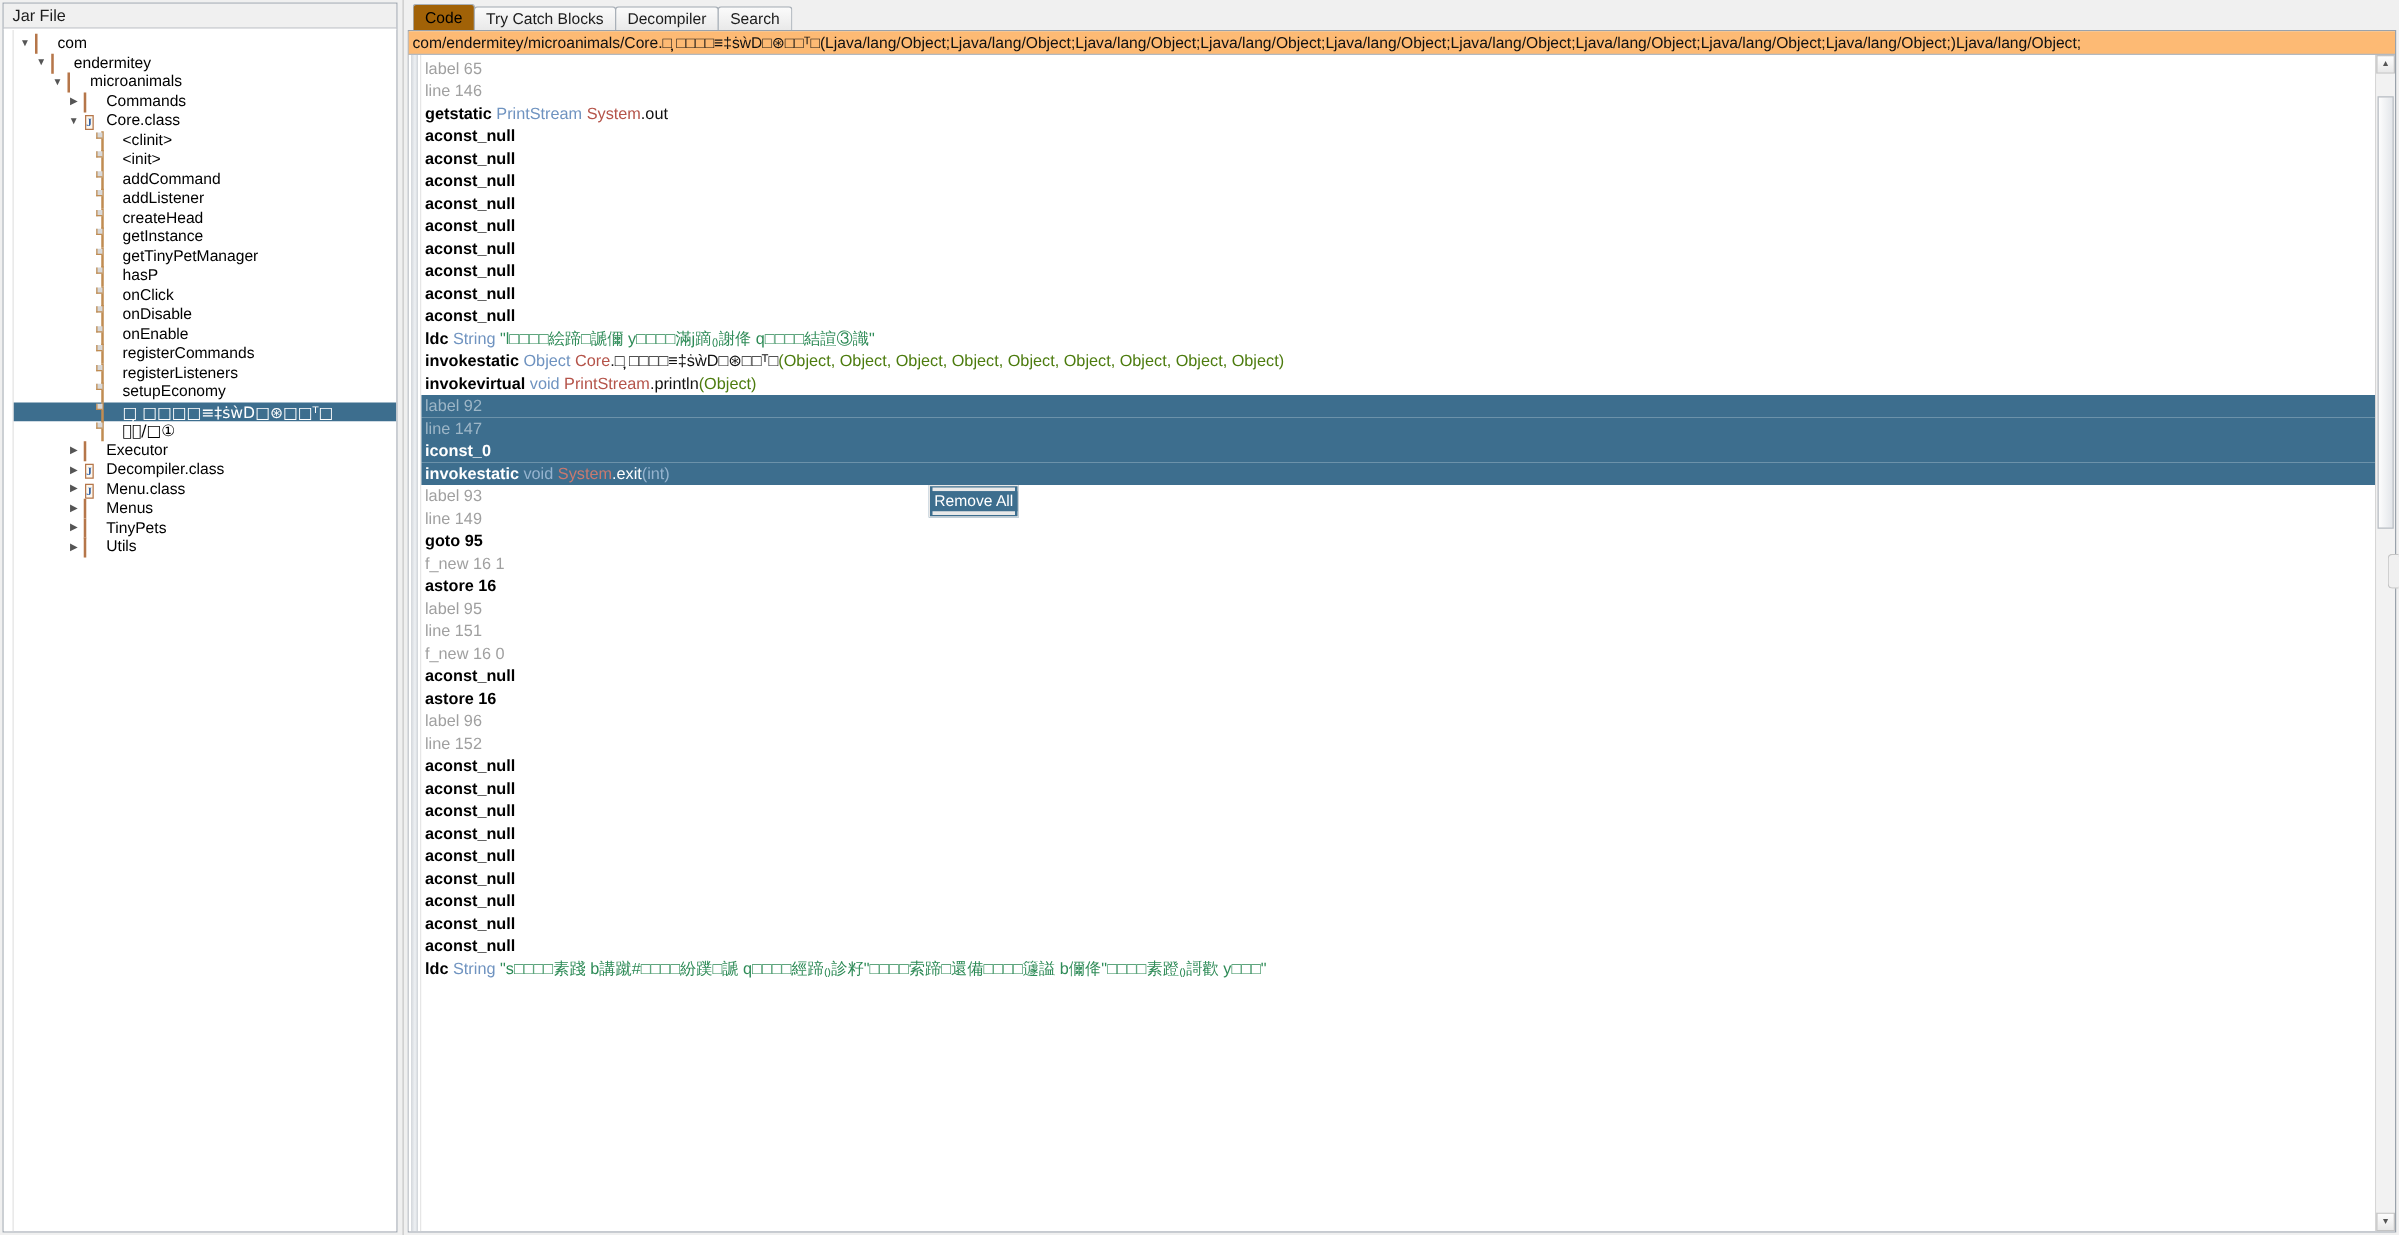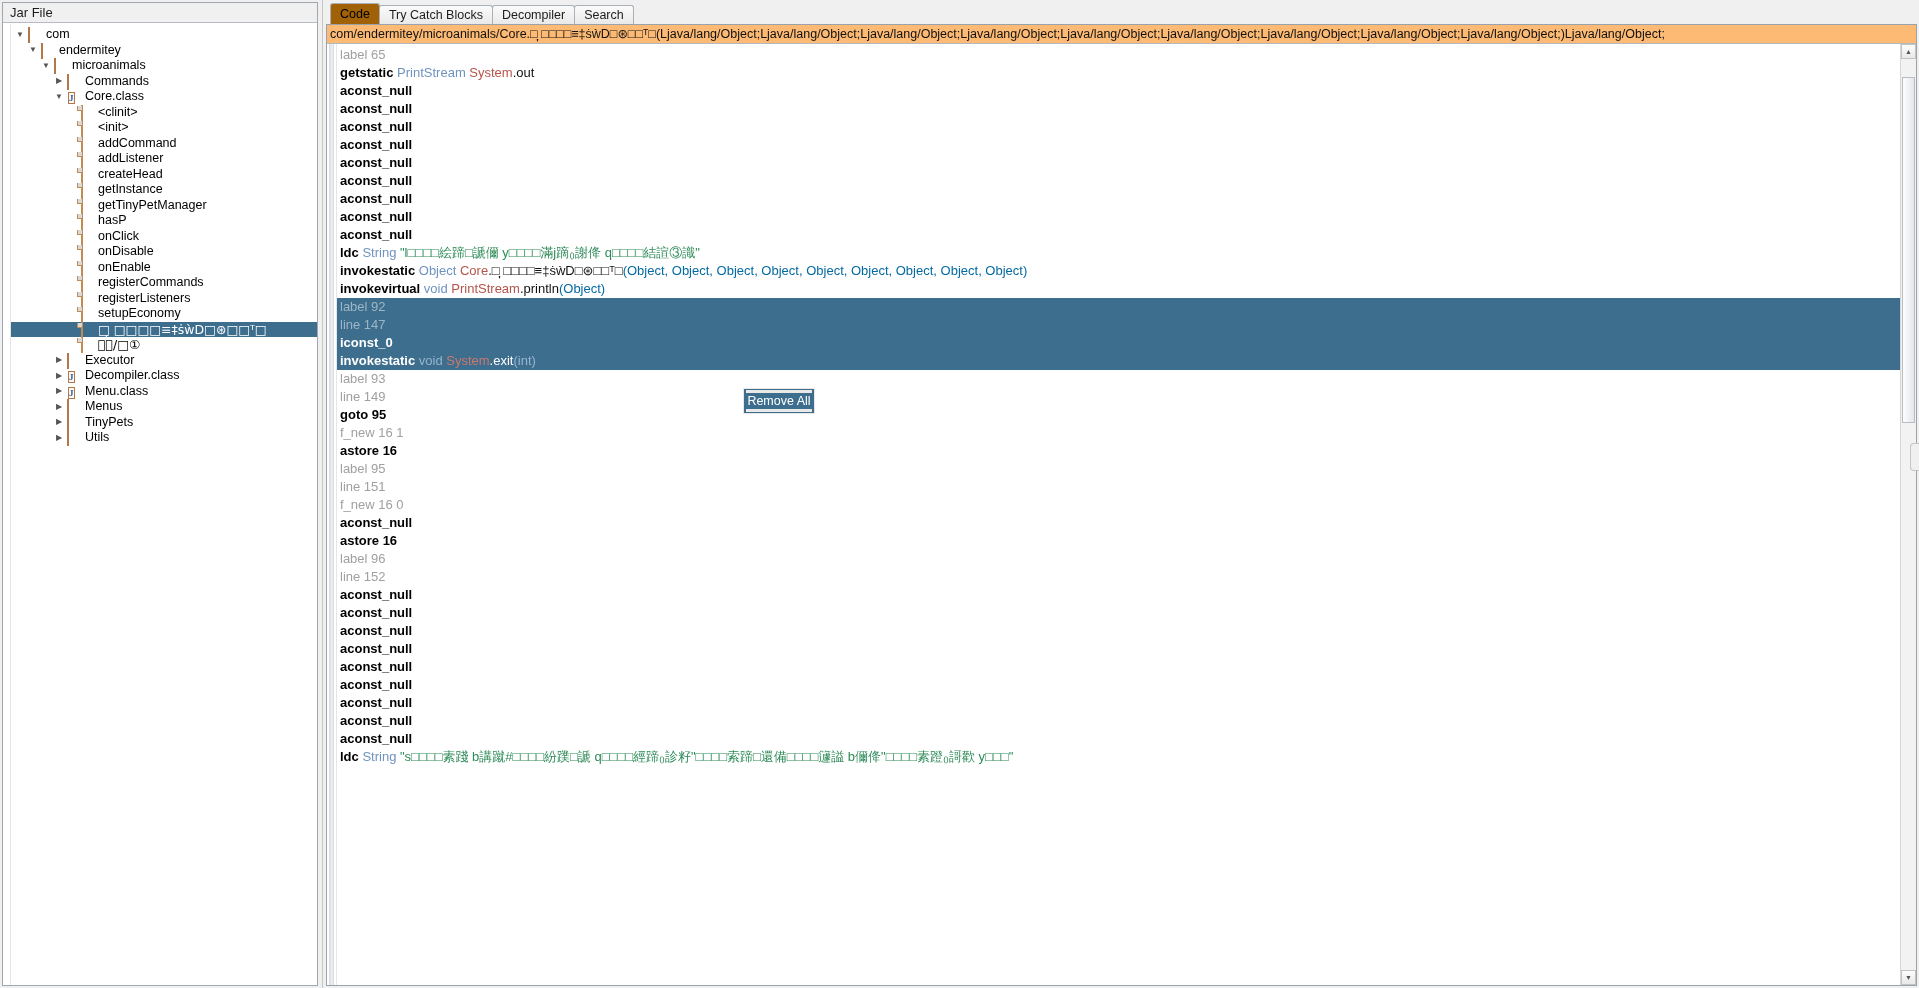--- a/index.html
+++ b/index.html
@@ -260,21 +260,21 @@
   .code-line.sel {
     background: #3d6e8e;
     color: #ffffff;
   }
   .op     { font-weight: bold; color: #000000; }
   .meta   { color: #a0a0a0; }
   .type   { color: #6f93c0; }
   .owner  { color: #b5544a; }
   .plain  { color: #111111; }
   .str    { color: #2e8b57; }
-  .arg    { color: #0369a1; }
+  .arg    { color: #4d7c0f; }
   .code-line.sel .op    { color: #ffffff; }
   .code-line.sel .meta  { color: #9db6c7; }
   .code-line.sel .type  { color: #96b4cf; }
   .code-line.sel .owner { color: #c9796f; }
   .code-line.sel .plain { color: #ffffff; }
   .code-line.sel .arg   { color: #96b4cf; }
 
   
   .vscroll {
     position: absolute;
@@ -505,20 +505,21 @@
         <div class="tab">Search</div>
       </div>
 
     <div class="editor-wrap">
       <div class="sig-bar">com/endermitey/microanimals/Core.□̦̦  □□□□≡‡ṡẁD□⊛□□ᵀ□(Ljava/lang/Object;Ljava/lang/Object;Ljava/lang/Object;Ljava/lang/Object;Ljava/lang/Object;Ljava/lang/Object;Ljava/lang/Object;Ljava/lang/Object;Ljava/lang/Object;)Ljava/lang/Object;</div>
 
       <div class="code-area">
         <div class="code-gutter"></div>
         <div class="code-lines" id="code-lines">
             <div class="code-line"><span class="meta">label 65</span></div>
+            <div class="code-line"><span class="meta">line 146</span></div>
             <div class="code-line"><span class="op">getstatic</span><span class="type"> PrintStream</span><span class="owner"> System</span><span class="plain">.out</span></div>
             <div class="code-line"><span class="op">aconst_null</span></div>
             <div class="code-line"><span class="op">aconst_null</span></div>
             <div class="code-line"><span class="op">aconst_null</span></div>
             <div class="code-line"><span class="op">aconst_null</span></div>
             <div class="code-line"><span class="op">aconst_null</span></div>
             <div class="code-line"><span class="op">aconst_null</span></div>
             <div class="code-line"><span class="op">aconst_null</span></div>
             <div class="code-line"><span class="op">aconst_null</span></div>
             <div class="code-line"><span class="op">aconst_null</span></div>

